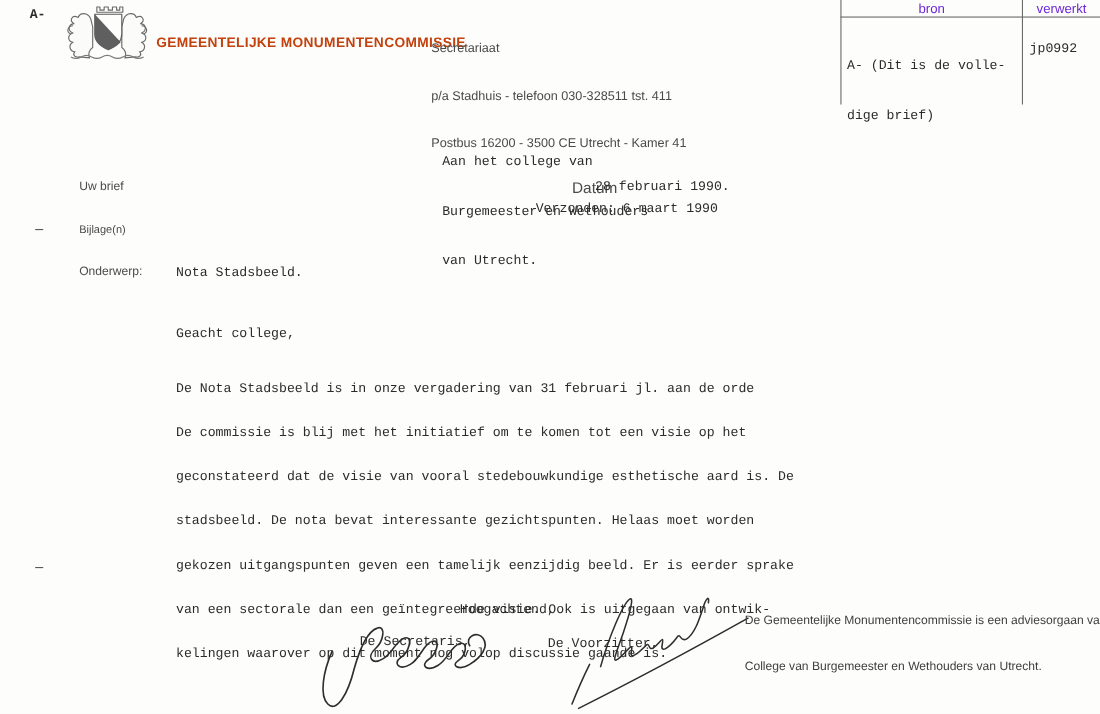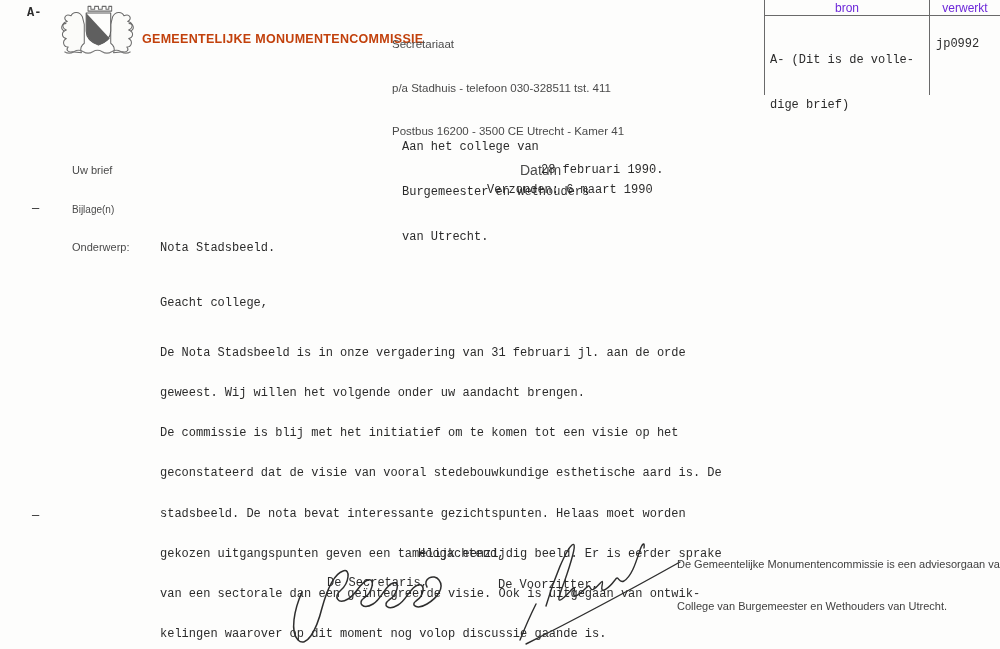--- a/index.html
+++ b/index.html
@@ -85,21 +85,20 @@
   <div class="abs printed" style="left:72px;top:164px;font-size:11px;">Uw brief</div>
   <div class="abs typed" style="left:32px;top:203px;">—</div>
   <div class="abs printed" style="left:72px;top:204px;font-size:10px;">Bijlage(n)</div>
   <div class="abs printed" style="left:72px;top:241px;font-size:11px;">Onderwerp:</div>
   <div class="abs typed" style="left:160px;top:242px;">Nota Stadsbeeld.</div>
 
   <div class="abs typed" style="left:160px;top:297px;">Geacht college,</div>
 
   <div class="abs typed body-block" style="left:160px;top:320px;">
     <div>De Nota Stadsbeeld is in onze vergadering van 31 februari jl. aan de orde</div>
-    <div>geweest. Wij willen het volgende onder uw aandacht brengen.</div>
     <div>De commissie is blij met het initiatief om te komen tot een visie op het</div>
     <div>geconstateerd dat de visie van vooral stedebouwkundige esthetische aard is. De</div>
     <div>stadsbeeld. De nota bevat interessante gezichtspunten. Helaas moet worden</div>
     <div>gekozen uitgangspunten geven een tamelijk eenzijdig beeld. Er is eerder sprake</div>
     <div>van een sectorale dan een geïntegreerde visie. Ook is uitgegaan van ontwik-</div>
     <div>kelingen waarover op dit moment nog volop discussie gaande is.</div>
     
     
     
     

